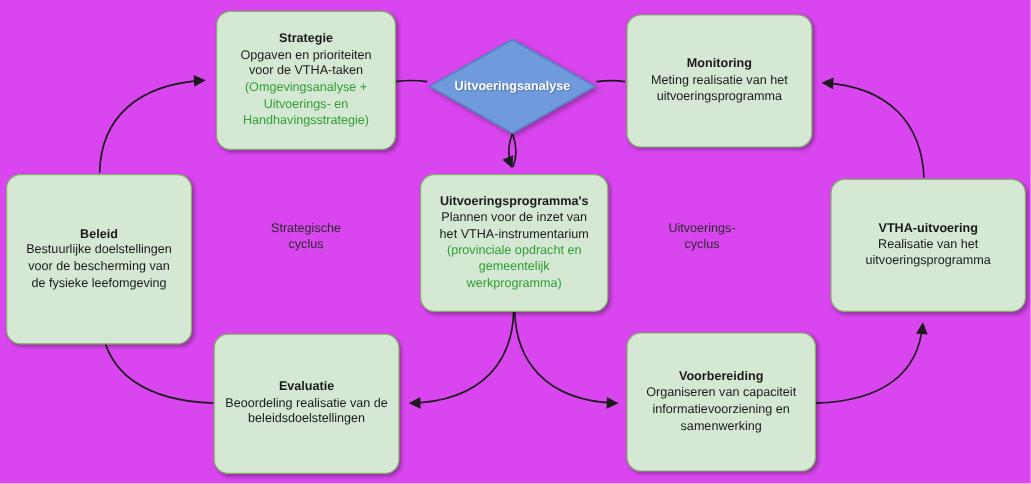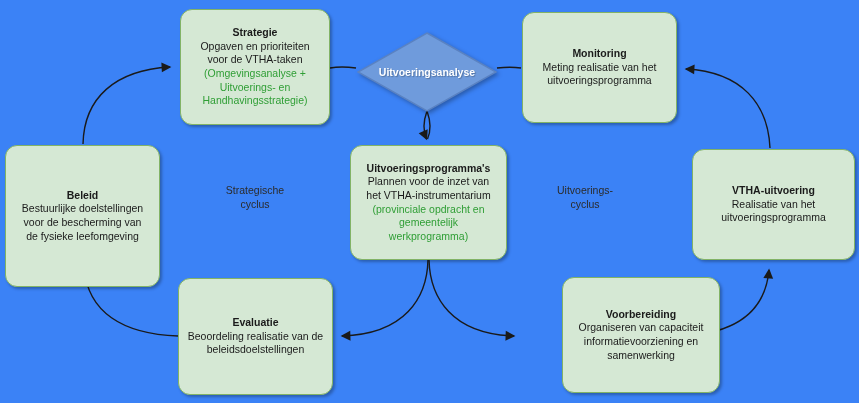--- a/index.html
+++ b/index.html
@@ -1,19 +1,19 @@
 <!DOCTYPE html>
 <html><head>
 <meta charset="utf-8">
 <style>
   html,body { margin:0; padding:0; background:#ffffff; }
   .stage {
     position:relative; width:859px; height:403px;
     font-family:"Liberation Sans", sans-serif;
-    background:#3b82f6; overflow:hidden;
+    background:#d946ef; overflow:hidden;
   }
   .arrows { position:absolute; left:0; top:0; width:859px; height:403px; }
   .node {
     position:absolute; box-sizing:border-box;
     background:#d5e8d4; border:1.5px solid #82b366; border-radius:12px;
     box-shadow:2px 2px 3px rgba(0,0,0,0.28);
     display:flex; flex-direction:column; align-items:center; justify-content:center;
     text-align:center; color:#1a1a1a; font-size:10.5px; line-height:1.3; padding:3px;
   }
   .node .title { font-weight:bold; white-space:pre; }
@@ -33,21 +33,21 @@
   }
   .label-strategisch { left:200px; top:183px; }
   .label-uitvoering  { left:530px; top:183px; }
   
   .n-strategie  { left:180px; top:9px;   width:150px; height:116px; }
   .n-monitoring { left:522px; top:12px;  width:155px; height:111px; }
   .n-beleid     { left:5px;   top:145px; width:155px; height:142px; }
   .n-programma  { left:350px; top:145px; width:157px; height:115px;justify-content:center; }
   .n-vtha       { left:692px; top:149px; width:163px; height:111px; }
   .n-evaluatie  { left:178px; top:278px; width:155px; height:117px; }
-  .n-voorber    { left:522px; top:277px; width:158px; height:116px;margin-left:40px; }
+  .n-voorber    { left:522px; top:277px; width:158px; height:116px; }
 </style>
 </head>
 <body>
 
 <div class="stage">
 
   <svg class="arrows" viewBox="0 0 859 403" xmlns="http://www.w3.org/2000/svg">
     <defs>
       <marker id="ah" markerWidth="9" markerHeight="9" refX="6.5" refY="4" orient="auto">
         <path d="M0.5,0.5 L7.5,4 L0.5,7.5 Z" fill="#1a1a1a"></path>

